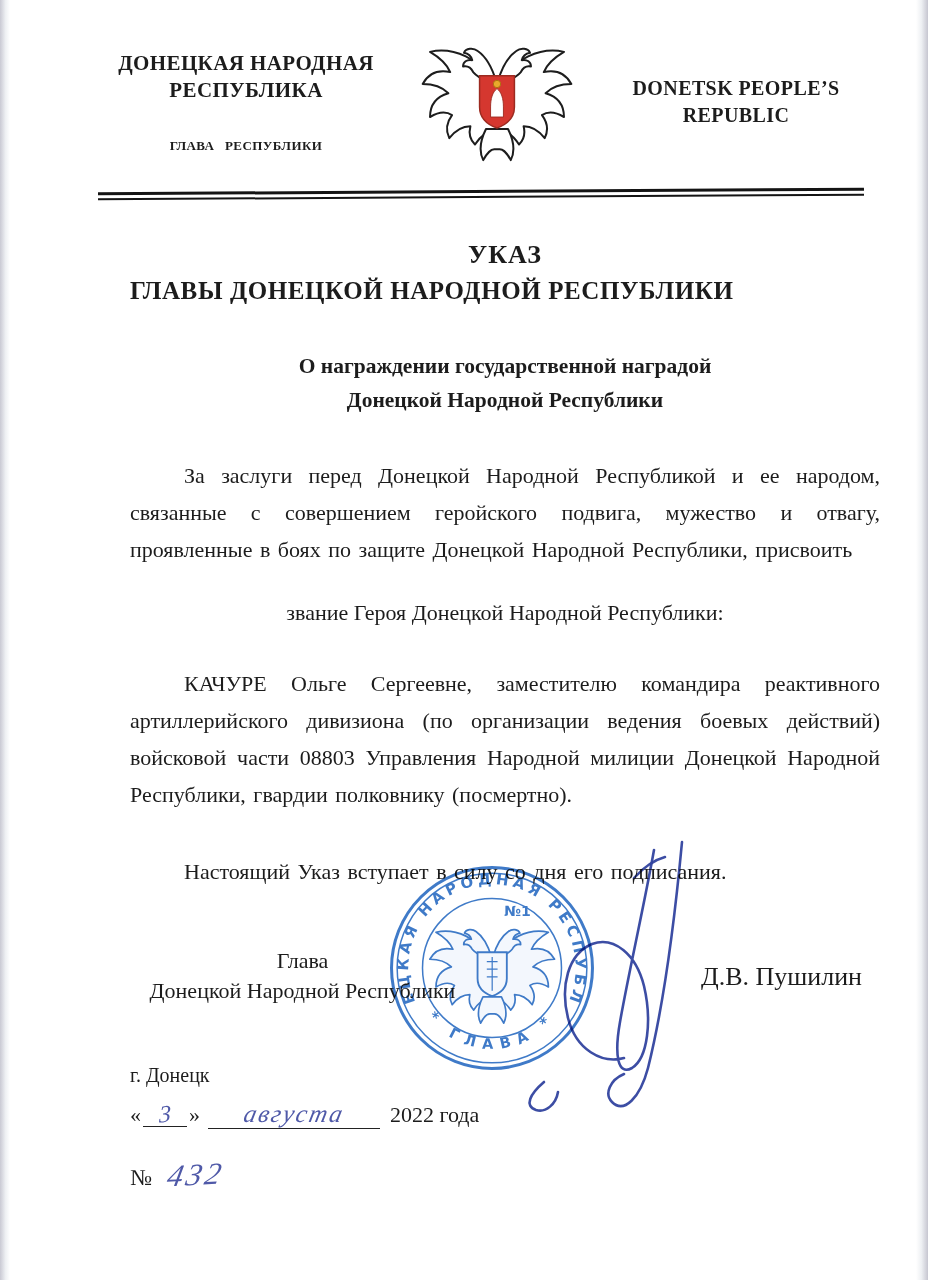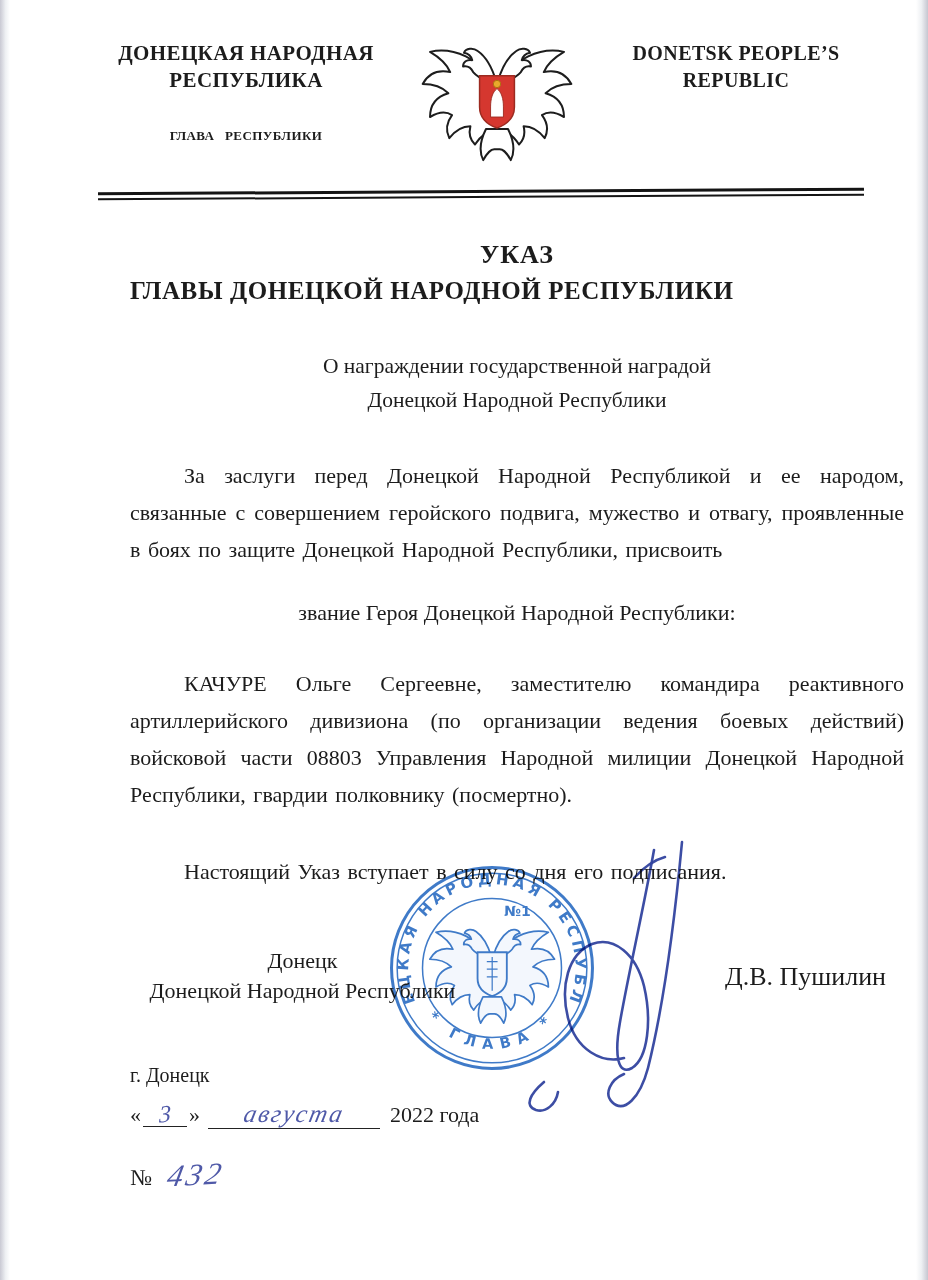--- a/index.html
+++ b/index.html
@@ -13,39 +13,39 @@
   *{box-sizing:border-box;margin:0;padding:0}
   html,body{background:#ffffff}
   body{font-family:"Liberation Serif","DejaVu Serif",serif;color:var(--text-black)}
   .page{position:relative;width:928px;height:1280px;background:#fff;overflow:hidden}
 
   .edge{position:absolute;top:0;bottom:0;z-index:5}
   .edge-left{left:0;width:10px;background:linear-gradient(90deg,#c9c9d3,#eef0f3 55%,#fff)}
   .edge-right{right:0;width:12px;background:linear-gradient(270deg,#c6c6d0,#eef0f3 55%,#fff)}
 
   
-  .header{display:flex;justify-content:space-between;align-items:flex-start;padding:34px 58px 0 100px}
+  .header{display:flex;justify-content:space-between;align-items:center;padding:34px 58px 0 100px}
   .hdr-block{text-align:center;padding-top:6px}
   .hdr-left{width:292px}
   .hdr-right{width:268px}
   .hdr-name{font-weight:bold;font-size:21px;line-height:27px;letter-spacing:.4px}
   .hdr-sub{font-weight:bold;font-size:13px;margin-top:34px;word-spacing:7px;letter-spacing:.4px}
   .hdr-right .hdr-name{font-size:20px}
   .hdr-right .hdr-sub{font-size:18px;word-spacing:2px}
   .emblem-wrap{width:156px;margin-top:-8px;flex:0 0 auto}
   .emblem{width:156px;height:138px;display:block}
 
   
   .rule{margin:26px 64px 0 98px;height:8px;border-top:3px solid #141414;border-bottom:2.5px solid #141414;transform:rotate(-.35deg)}
 
   
-  .content{padding:0 24px 0 130px}
+  .content{padding:0 48px 0 130px}
   .t1{margin-top:42px;text-align:center;font-size:26px;font-weight:bold;letter-spacing:1px}
   .t2{margin-top:7px;text-align:left;font-size:25px;font-weight:bold;letter-spacing:.6px}
-  .subject{margin-top:44px;text-align:center;font-size:21.5px;font-weight:normal;line-height:34px}
+  .subject{margin-top:44px;text-align:center;font-size:21.5px;font-weight:bold;line-height:34px}
   .para{font-size:22px;line-height:37px;text-align:justify;word-spacing:2px}
   .indent{text-indent:54px}
   .p1{margin-top:40px}
   .award{margin-top:26px;text-align:center;font-size:22px;line-height:37px}
   .p2{margin-top:34px}
   .p3{margin-top:40px}
 
   
   .sig-row{display:flex;align-items:flex-start;margin-top:56px}
   .sig-post{width:345px;text-align:center;font-size:22px;line-height:30px}
@@ -135,21 +135,21 @@
       <span>Донецкой Народной Республики</span>
     </h2>
 
     <p class="para indent p1">За заслуги перед Донецкой Народной Республикой и ее народом, связанные с совершением геройского подвига, мужество и отвагу, проявленные в боях по защите Донецкой Народной Республики, присвоить</p>
     <p class="award">звание Героя Донецкой Народной Республики:</p>
     <p class="para indent p2">КАЧУРЕ Ольге Сергеевне, заместителю командира реактивного артиллерийского дивизиона (по организации ведения боевых действий) войсковой части 08803 Управления Народной милиции Донецкой Народной Республики, гвардии полковнику (посмертно).</p>
     <p class="para indent p3">Настоящий Указ вступает в силу со дня его подписания.</p>
 
     <div class="sig-row">
       <div class="sig-post">
-        <div>Донецк</div>
+        <div>Глава</div>
         <div>Донецкой Народной Республики</div>
       </div>
       <div class="sig-name">Д.В. Пушилин</div>
     </div>
 
     <div class="city">г. Донецк</div>
 
     <div class="date-line">
       <span>«</span><span class="u u-day"><span class="hw hw-day">3</span></span><span>»</span><span class="u u-month"><span class="hw hw-month">августа</span></span><span>2022 года</span>
     </div>

